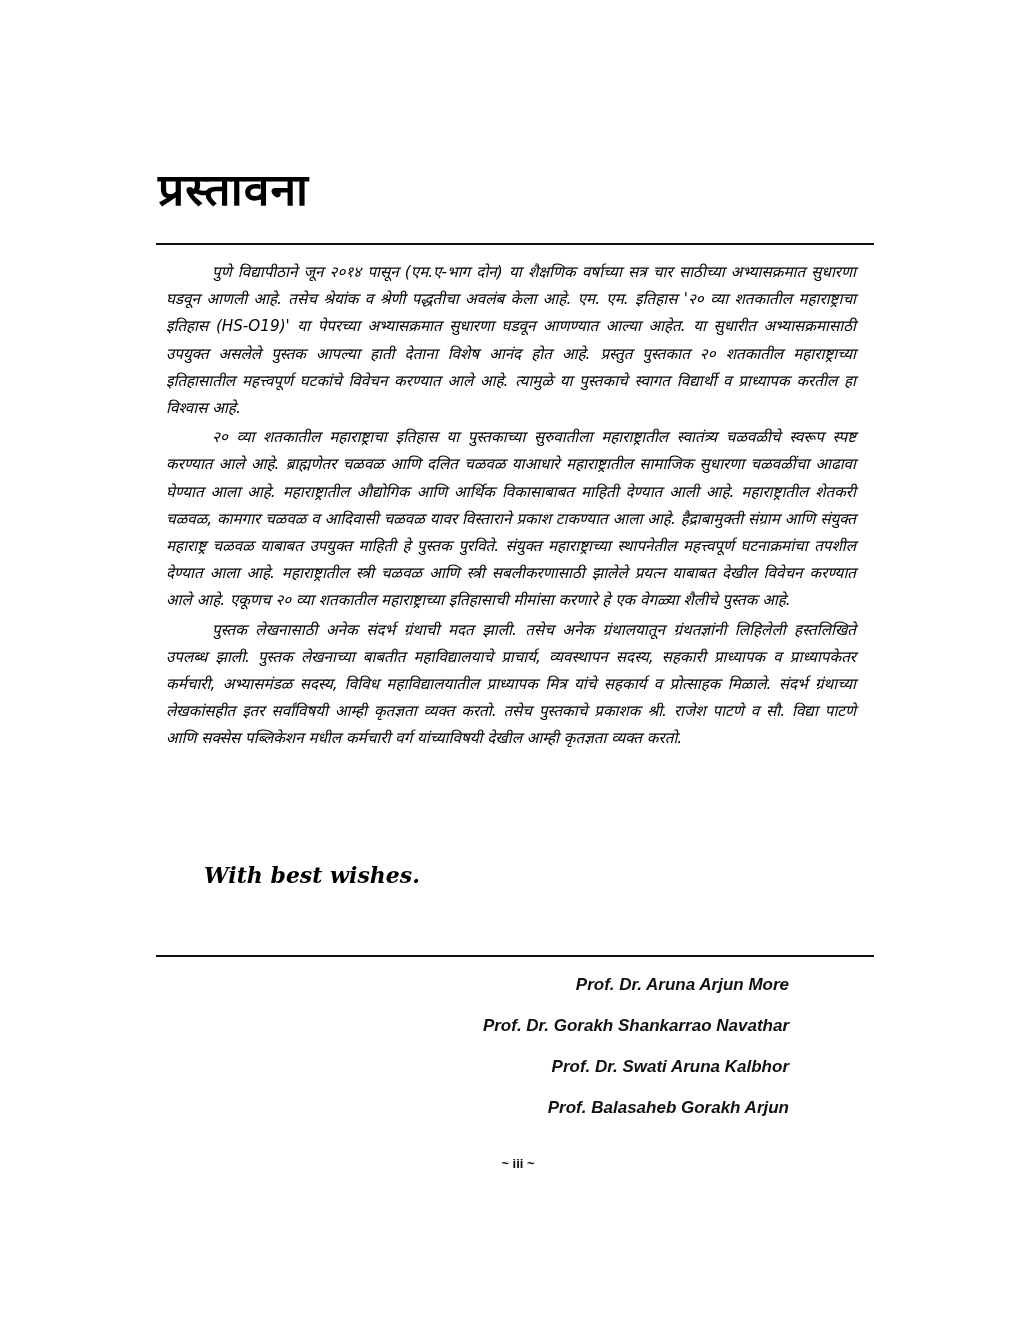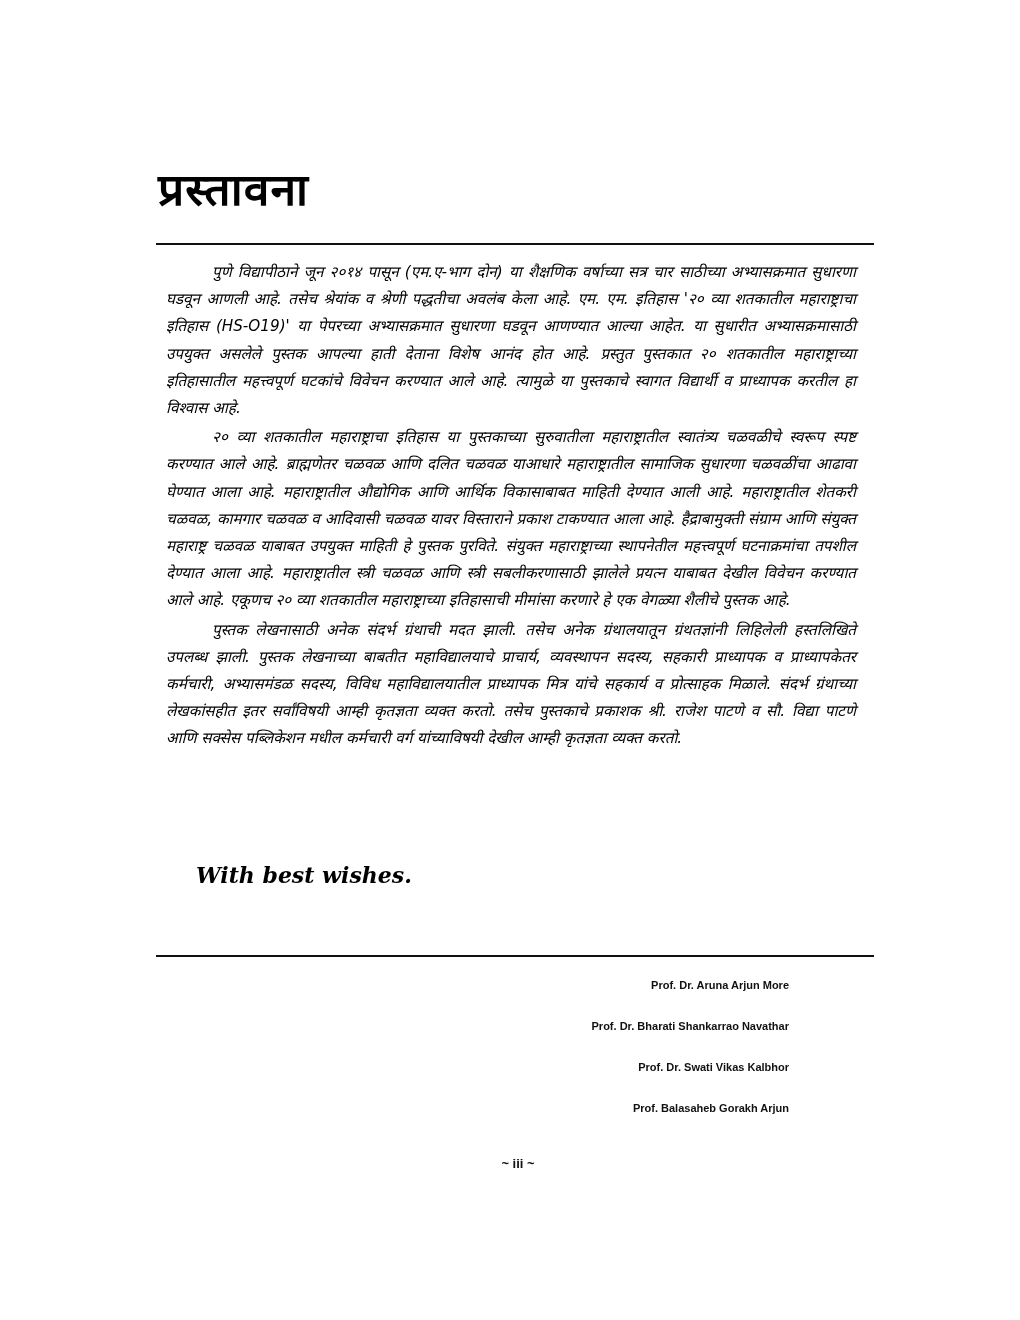--- a/index.html
+++ b/index.html
@@ -14,27 +14,27 @@
   .rule { position: absolute; left: 156px; width: 718px; height: 2px; background: #111; }
   .rule.top { top: 243px; }
   .rule.bottom { top: 955px; }
   .body-text {
     position: absolute; left: 166px; top: 259px; width: 702px;
     font-family: "DejaVu Sans", sans-serif; font-style: italic;
     font-size: 15.2px; line-height: 27.2px; text-align: justify; color: #000;
   }
   .body-text p { margin: 0 12px 2px 0; text-indent: 46px; }
   .wishes {
-    position: absolute; left: 196px; top: 862px;
+    position: absolute; left: 204px; top: 862px;
     font-family: "DejaVu Serif", serif; font-style: italic; font-weight: bold;
     font-size: 22px; color: #000;
   }
   .signatures {
     position: absolute; right: 164px; top: 972px; text-align: right;
-    font-family: "Liberation Sans", sans-serif; font-weight: bold; font-size: 11px; color: #111;
+    font-family: "Liberation Sans", sans-serif; font-weight: bold; font-size: 17px; color: #111; font-style: italic;
   }
   .signatures div { height: 41px; line-height: 26px; }
   .page-num {
     position: absolute; left: 8px; width: 1020px; top: 1156px; text-align: center;
     font-family: "Liberation Sans", sans-serif; font-weight: bold; font-size: 13px; color: #111;
   }
 </style>
 </head>
 <body>
 
@@ -46,19 +46,19 @@
     <p>पुणे विद्यापीठाने जून २०१४ पासून (एम.ए-भाग दोन) या शैक्षणिक वर्षाच्या सत्र चार साठीच्या अभ्यासक्रमात सुधारणा घडवून आणली आहे. तसेच श्रेयांक व श्रेणी पद्धतीचा अवलंब केला आहे. एम. एम. इतिहास '२० व्या शतकातील महाराष्ट्राचा इतिहास (HS-O19)' या पेपरच्या अभ्यासक्रमात सुधारणा घडवून आणण्यात आल्या आहेत. या सुधारीत अभ्यासक्रमासाठी उपयुक्त असलेले पुस्तक आपल्या हाती देताना विशेष आनंद होत आहे. प्रस्तुत पुस्तकात २० शतकातील महाराष्ट्राच्या इतिहासातील महत्त्वपूर्ण घटकांचे विवेचन करण्यात आले आहे. त्यामुळे या पुस्तकाचे स्वागत विद्यार्थी व प्राध्यापक करतील हा विश्वास आहे.</p>
     <p>२० व्या शतकातील महाराष्ट्राचा इतिहास या पुस्तकाच्या सुरुवातीला महाराष्ट्रातील स्वातंत्र्य चळवळीचे स्वरूप स्पष्ट करण्यात आले आहे. ब्राह्मणेतर चळवळ आणि दलित चळवळ याआधारे महाराष्ट्रातील सामाजिक सुधारणा चळवळींचा आढावा घेण्यात आला आहे. महाराष्ट्रातील औद्योगिक आणि आर्थिक विकासाबाबत माहिती देण्यात आली आहे. महाराष्ट्रातील शेतकरी चळवळ, कामगार चळवळ व आदिवासी चळवळ यावर विस्ताराने प्रकाश टाकण्यात आला आहे. हैद्राबामुक्ती संग्राम आणि संयुक्त महाराष्ट्र चळवळ याबाबत उपयुक्त माहिती हे पुस्तक पुरविते. संयुक्त महाराष्ट्राच्या स्थापनेतील महत्त्वपूर्ण घटनाक्रमांचा तपशील देण्यात आला आहे. महाराष्ट्रातील स्त्री चळवळ आणि स्त्री सबलीकरणासाठी झालेले प्रयत्न याबाबत देखील विवेचन करण्यात आले आहे. एकूणच २० व्या शतकातील महाराष्ट्राच्या इतिहासाची मीमांसा करणारे हे एक वेगळ्या शैलीचे पुस्तक आहे.</p>
     <p>पुस्तक लेखनासाठी अनेक संदर्भ ग्रंथाची मदत झाली. तसेच अनेक ग्रंथालयातून ग्रंथतज्ञांनी लिहिलेली हस्तलिखिते उपलब्ध झाली. पुस्तक लेखनाच्या बाबतीत महाविद्यालयाचे प्राचार्य, व्यवस्थापन सदस्य, सहकारी  प्राध्यापक व प्राध्यापकेतर कर्मचारी, अभ्यासमंडळ सदस्य, विविध महाविद्यालयातील प्राध्यापक मित्र यांचे सहकार्य व प्रोत्साहक मिळाले. संदर्भ ग्रंथाच्या लेखकांसहीत इतर सर्वांविषयी आम्ही कृतज्ञता व्यक्त करतो. तसेच पुस्तकाचे प्रकाशक श्री. राजेश पाटणे व सौ. विद्या पाटणे आणि सक्सेस पब्लिकेशन मधील कर्मचारी वर्ग यांच्याविषयी देखील आम्ही कृतज्ञता व्यक्त करतो.</p>
   </div>
 
   <div class="wishes">With best wishes.</div>
   <div class="rule bottom"></div>
 
   <div class="signatures">
     <div>Prof. Dr. Aruna Arjun More</div>
-    <div>Prof. Dr. Bharati Shankarrao Navathar</div>
-    <div>Prof. Dr. Swati Vikas Kalbhor</div>
+    <div>Prof. Dr. Gorakh Shankarrao Navathar</div>
+    <div>Prof. Dr. Swati Aruna Kalbhor</div>
     <div>Prof. Balasaheb Gorakh Arjun</div>
   </div>
 
   <div class="page-num">~ iii ~</div>
 </div>
 
 </body></html>

